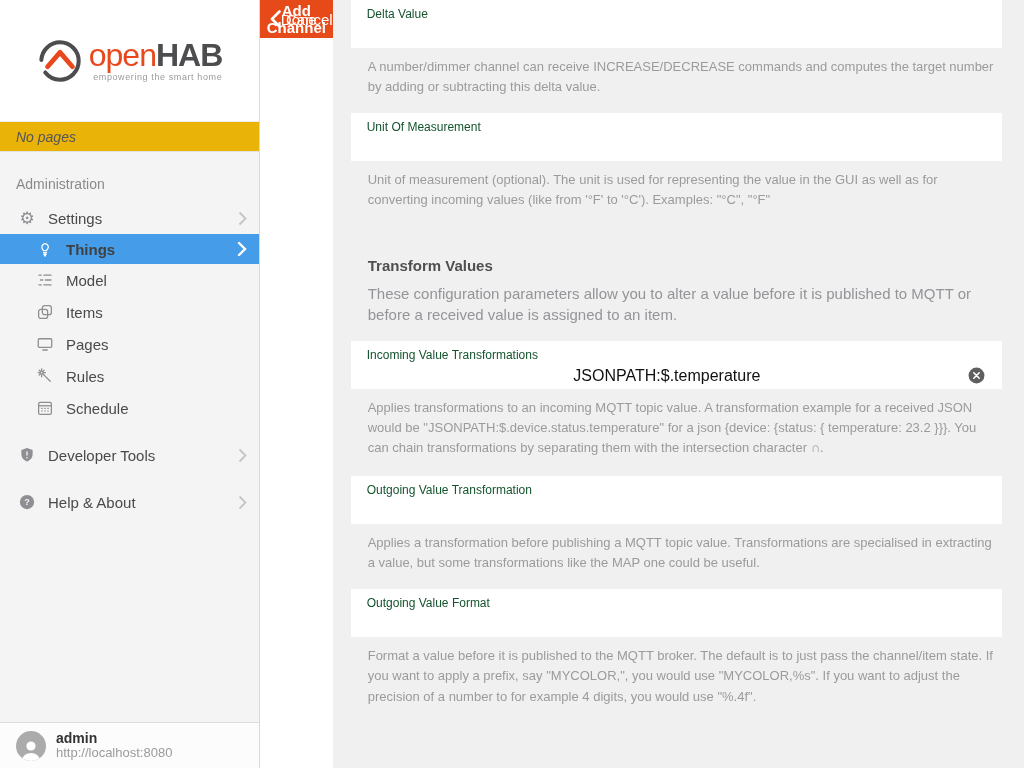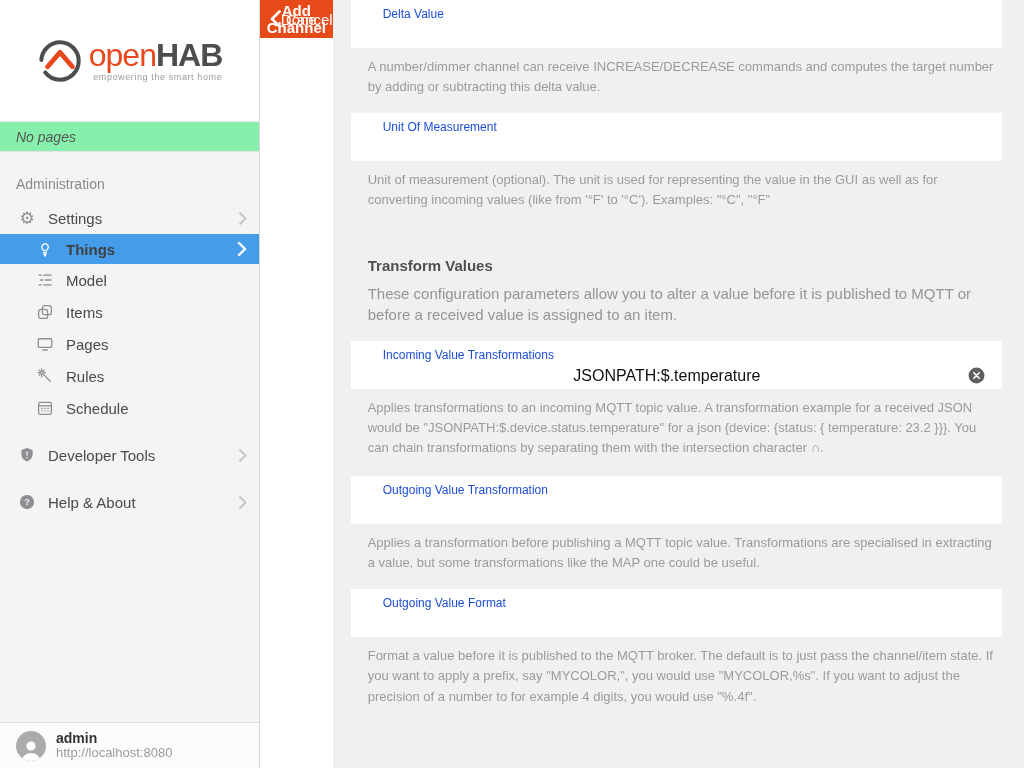--- a/index.html
+++ b/index.html
@@ -13,21 +13,21 @@
   .logo-area { background:#fff; height:122px; display:flex; align-items:center; justify-content:center;
                border-bottom:1px solid #ececec; }
   .logo-lockup { display:flex; align-items:center; gap:6px; }
   .logo-mark { width:46px; height:46px; }
   .brand-block { display:flex; flex-direction:column; align-items:flex-end; }
   .brand-text { font-size:32px; letter-spacing:-1px; line-height:1; font-weight:600; }
   .brand-open { color:#e8481c; font-weight:500; }
   .brand-hab { color:#4d4d4f; }
   .tagline { font-size:9px; color:#9b9b9b; letter-spacing:0.6px; margin-top:1px; }
 
-  .no-pages { background:#86efac; height:30px; display:flex; align-items:center; padding:0 16px;
+  .no-pages { background:#eab308; height:30px; display:flex; align-items:center; padding:0 16px;
               font-style:italic; font-size:14px; color:#555; border-bottom:1px solid #e3e3e3; }
 
   .menu { flex:1; padding-top:14px; overflow:hidden; }
   .section-title { color:#8a8a8a; font-size:14px; padding:0 16px; margin:10px 0 10px; }
   .menu-item { height:32px; display:flex; align-items:center; padding-left:16px; cursor:pointer;
                color:#4a4a4a; font-size:15px; }
   .menu-item .icon { width:22px; height:20px; display:flex; align-items:center; justify-content:center;
                      color:#8e8e93; margin-right:10px; font-family:"DejaVu Sans", sans-serif; }
   .menu-item.sub { padding-left:34px; }
   .menu-item.group-gap { margin-top:15px; }
@@ -51,21 +51,21 @@
             color:#fff; flex:none; }
   .nav-cancel { display:flex; align-items:center; gap:5px; padding-left:10px; font-size:15px;
                 color:#fff; cursor:pointer; }
   .nav-title { position:absolute; left:0; right:0; text-align:center; font-size:15px; font-weight:700;
                pointer-events:none; }
   .nav-done { position:absolute; right:16px; font-size:15px; cursor:pointer; }
 
   .content { flex:1; background:#f0f0f0; overflow:hidden; padding-bottom:10px; }
 
   .field-box { background:#fff; margin:0 22px 0 18px; height:48px; padding:7px 16px 6px; }
-  .field-label { display:block; font-size:12px; color:#1d4ed8; margin-bottom:4px;margin-left:16px; }
+  .field-label { display:block; font-size:12px; color:#14532d; margin-bottom:4px; }
   .input-row { display:flex; align-items:center; }
   .field-input { flex:1; border:none; outline:none; background:transparent; font-size:16px;
                  color:#111; font-family:"Liberation Sans", sans-serif; padding:0; height:20px;text-align:center; }
   .clear-btn { width:19px; height:19px; border:none; background:transparent; padding:0; cursor:pointer;
                display:flex; align-items:center; justify-content:center; }
 
   .field-desc { margin:9px 30px 0 35px; font-size:13px; line-height:1.55; color:#9b9b9b; }
   .mt-box { margin-top:16px; }
   .section-header { margin:46px 30px 0 35px; font-size:15px; font-weight:600; color:#4f4f4f; }
   .section-desc { margin:9px 30px 0 35px; font-size:15px; line-height:1.4; color:#949499; }

